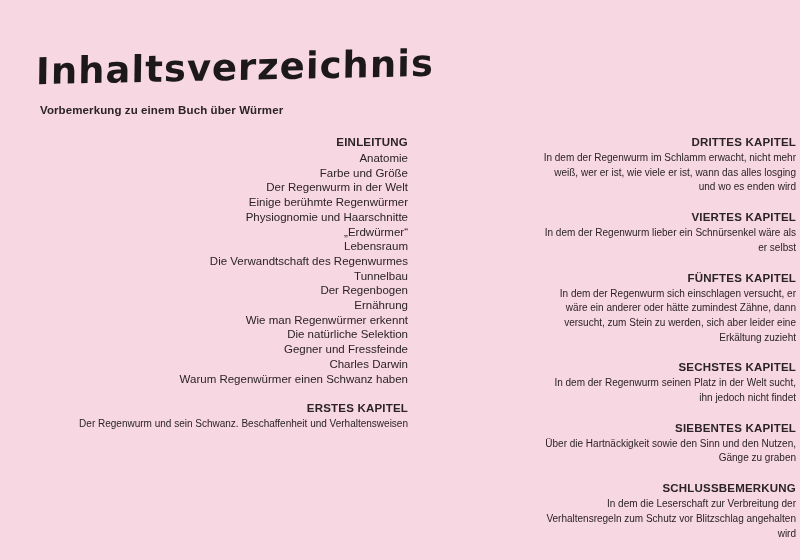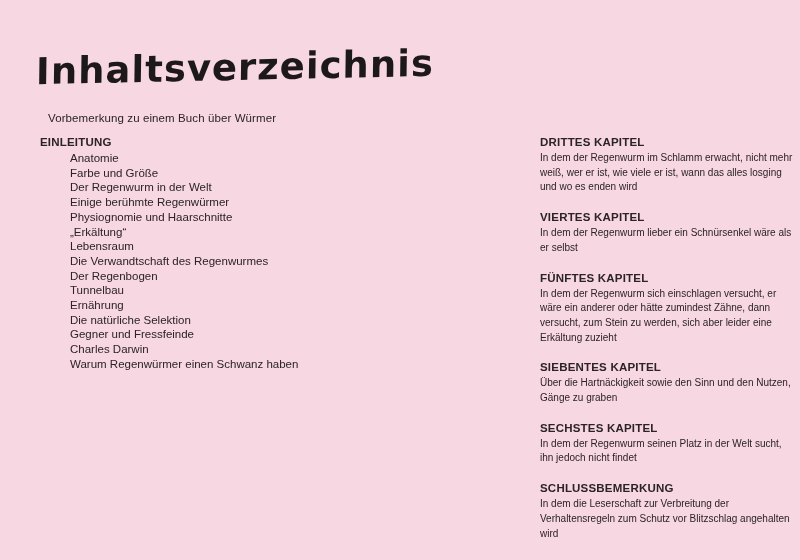--- a/index.html
+++ b/index.html
@@ -22,28 +22,29 @@
     font-size: 37px;
     font-weight: bold;
     letter-spacing: 1px;
     transform: rotate(-1.2deg) skewX(-2deg);
     color: #1d191b;
   }
   .subtitle {
     position: absolute;
     left: 40px;
     top: 104px;
-    margin: 8px;
+    margin: 0;
     font-size: 11.5px;
-    font-weight: normal;
+    font-weight: bold;
     letter-spacing: 0.1px;
   }
   .col {
     position: absolute;
     top: 136px;
+    text-align: right;
   }
   .col-left  { left: 40px;  width: 368px; }
   .col-right { left: 540px; width: 256px; }
   .toc-section { margin-bottom: 16px; }
   .section-heading {
     margin: 0 0 3px 0;
     font-size: 11.5px;
     font-weight: bold;
     letter-spacing: 0.2px;
   }
@@ -71,33 +72,38 @@
   <div class="col col-left">
 
     <section class="toc-section">
       <h2 class="section-heading">EINLEITUNG</h2>
       <div class="toc-items">
         <div class="toc-item">Anatomie</div>
         <div class="toc-item">Farbe und Größe</div>
         <div class="toc-item">Der Regenwurm in der Welt</div>
         <div class="toc-item">Einige berühmte Regenwürmer</div>
         <div class="toc-item">Physiognomie und Haarschnitte</div>
-        <div class="toc-item">„Erkältung“</div>
+        <div class="toc-item">„Erdwürmer“</div>
         <div class="toc-item">Lebensraum</div>
         <div class="toc-item">Die Verwandtschaft des Regenwurmes</div>
+        <div class="toc-item">Tunnelbau</div>
         <div class="toc-item">Der Regenbogen</div>
-        <div class="toc-item">Tunnelbau</div>
         <div class="toc-item">Ernährung</div>
+        <div class="toc-item">Wie man Regenwürmer erkennt</div>
         <div class="toc-item">Die natürliche Selektion</div>
         <div class="toc-item">Gegner und Fressfeinde</div>
         <div class="toc-item">Charles Darwin</div>
         <div class="toc-item">Warum Regenwürmer einen Schwanz haben</div>
       </div>
     </section>
 
+    <section class="toc-section">
+      <h2 class="section-heading">ERSTES KAPITEL</h2>
+      <p class="section-text">Der Regenwurm und sein Schwanz. Beschaffenheit und Verhaltensweisen</p>
+    </section>
 
 
   </div>
 
   <div class="col col-right">
 
     <section class="toc-section">
       <h2 class="section-heading">DRITTES KAPITEL</h2>
       <p class="section-text">In dem der Regenwurm im Schlamm erwacht, nicht mehr weiß, wer er ist, wie viele er ist, wann das alles losging und wo es enden wird</p>
     </section>
@@ -106,27 +112,27 @@
       <h2 class="section-heading">VIERTES KAPITEL</h2>
       <p class="section-text">In dem der Regenwurm lieber ein Schnürsenkel wäre als er selbst</p>
     </section>
 
     <section class="toc-section">
       <h2 class="section-heading">FÜNFTES KAPITEL</h2>
       <p class="section-text">In dem der Regenwurm sich einschlagen versucht, er wäre ein anderer oder hätte zumindest Zähne, dann versucht, zum Stein zu werden, sich aber leider eine Erkältung zuzieht</p>
     </section>
 
     <section class="toc-section">
-      <h2 class="section-heading">SIEBENTES KAPITEL</h2>
-      <p class="section-text">Über die Hartnäckigkeit sowie den Sinn und den Nutzen, Gänge zu graben</p>
+      <h2 class="section-heading">SECHSTES KAPITEL</h2>
+      <p class="section-text">In dem der Regenwurm seinen Platz in der Welt sucht, ihn jedoch nicht findet</p>
     </section>
 
     <section class="toc-section">
-      <h2 class="section-heading">SECHSTES KAPITEL</h2>
-      <p class="section-text">In dem der Regenwurm seinen Platz in der Welt sucht, ihn jedoch nicht findet</p>
+      <h2 class="section-heading">SIEBENTES KAPITEL</h2>
+      <p class="section-text">Über die Hartnäckigkeit sowie den Sinn und den Nutzen, Gänge zu graben</p>
     </section>
 
     <section class="toc-section">
       <h2 class="section-heading">SCHLUSSBEMERKUNG</h2>
       <p class="section-text">In dem die Leserschaft zur Verbreitung der Verhaltensregeln zum Schutz vor Blitzschlag angehalten wird</p>
     </section>
 
   </div>
 
 </div>

